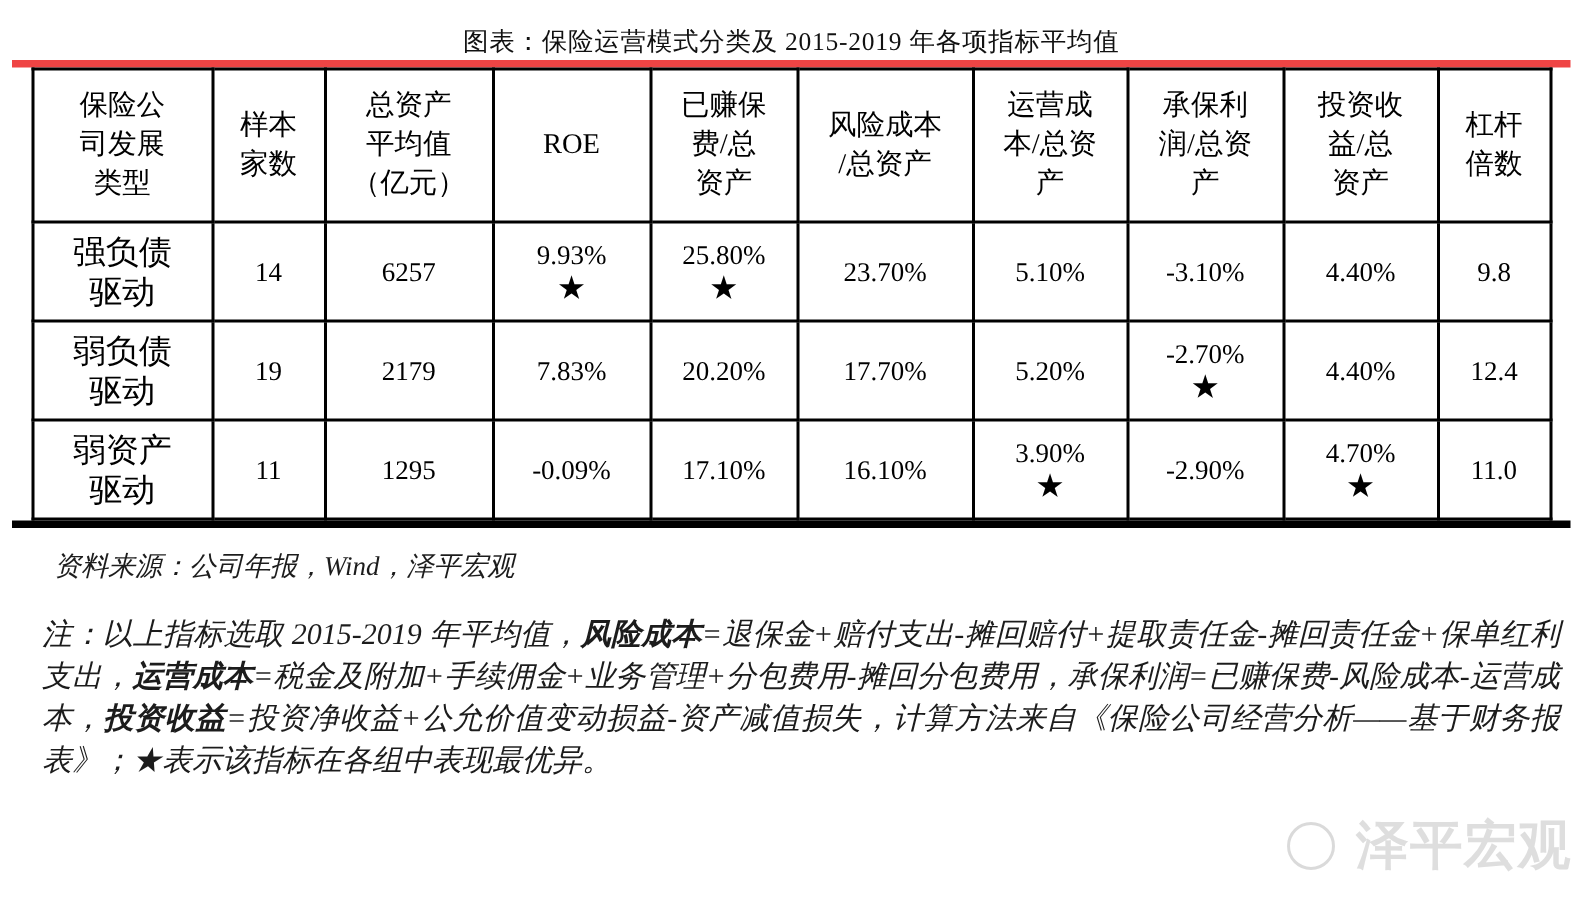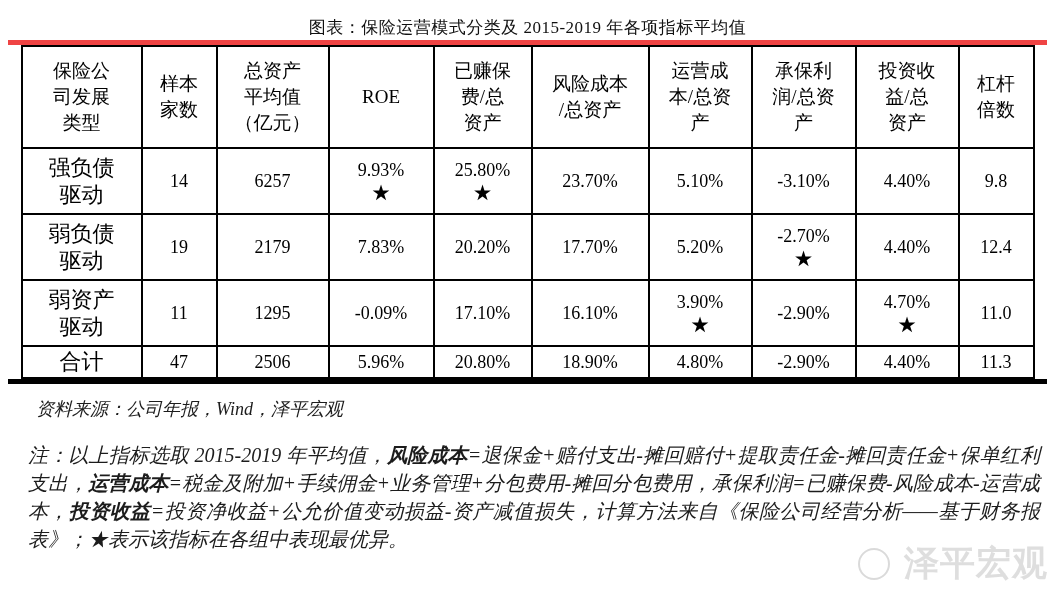--- a/index.html
+++ b/index.html
@@ -157,32 +157,20 @@
               <div class="cellval">3.90%</div>
               <div class="cellstar">★</div>
             </td>
             <td class="num">-2.90%</td>
             <td class="num">
               <div class="cellval">4.70%</div>
               <div class="cellstar">★</div>
             </td>
             <td class="num">11.0</td>
           </tr>
-          <tr class="total-row">
-            <td class="rowlabel">合计</td>
-            <td class="num">47</td>
-            <td class="num">2506</td>
-            <td class="num">5.96%</td>
-            <td class="num">20.80%</td>
-            <td class="num">18.90%</td>
-            <td class="num">4.80%</td>
-            <td class="num">-2.90%</td>
-            <td class="num">4.40%</td>
-            <td class="num">11.3</td>
-          </tr>
         </tbody>
     </table>
   </div>
 
   <div class="source">资料来源：公司年报，Wind，泽平宏观</div>
 
   <div class="note"><span>注：以上指标选取 2015-2019 年平均值，</span><span class="b">风险成本</span><span>=退保金+赔付支出-摊回赔付+提取责任金-摊回责任金+保单红利支出，</span><span class="b">运营成本</span><span>=税金及附加+手续佣金+业务管理+分包费用-摊回分包费用，承保利润=已赚保费-风险成本-运营成本，</span><span class="b">投资收益</span><span>=投资净收益+公允价值变动损益-资产减值损失，计算方法来自《保险公司经营分析——基于财务报表》；★表示该指标在各组中表现最优异。</span></div>
 
   <div class="watermark">
     <span class="wm-circle"></span>

